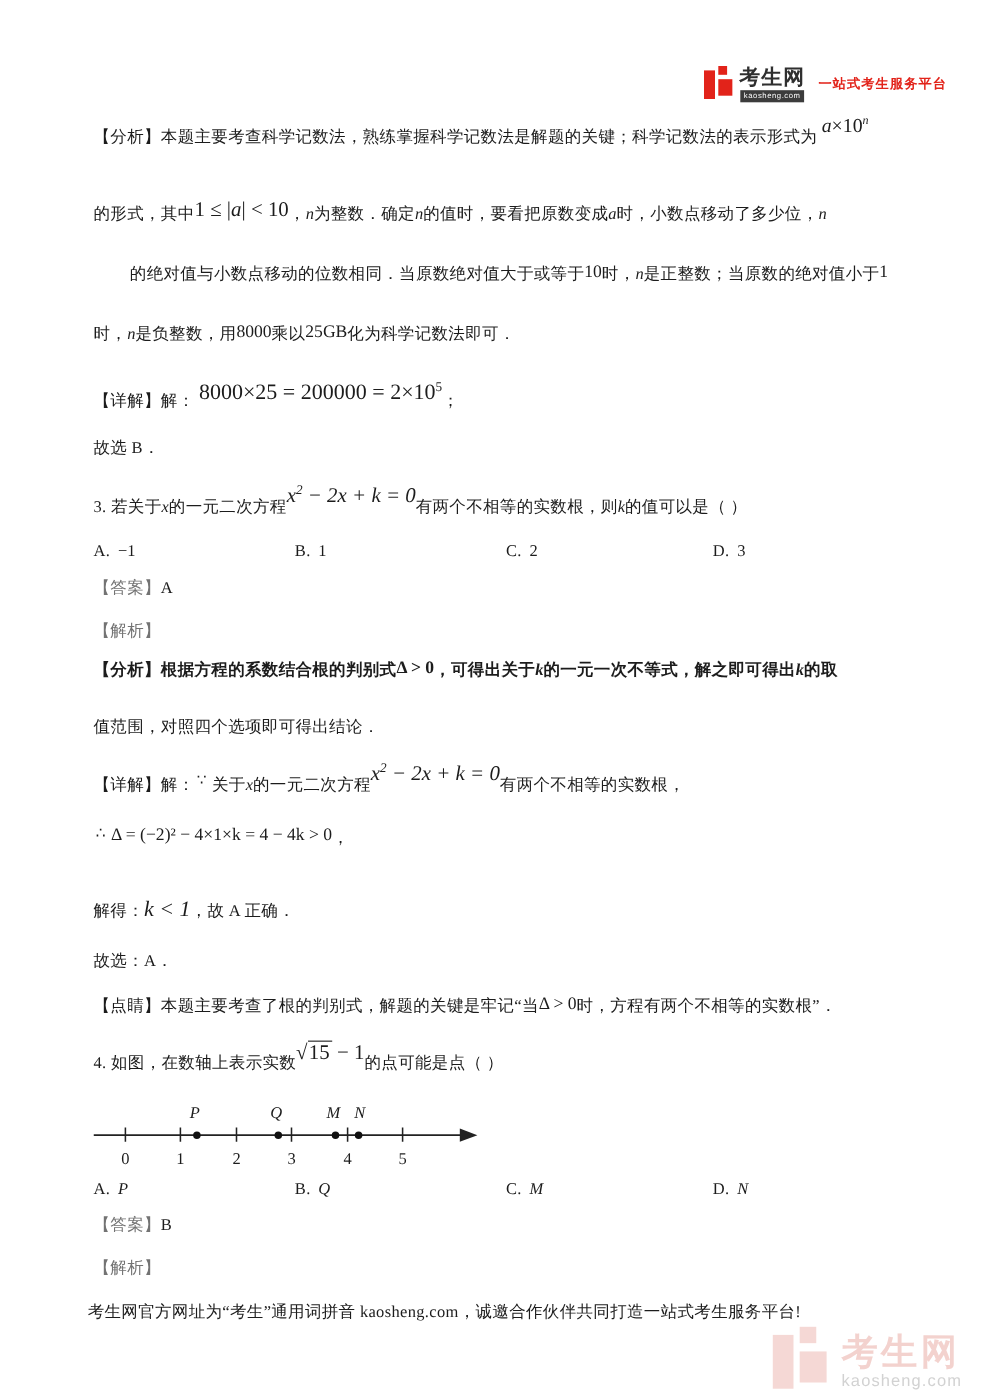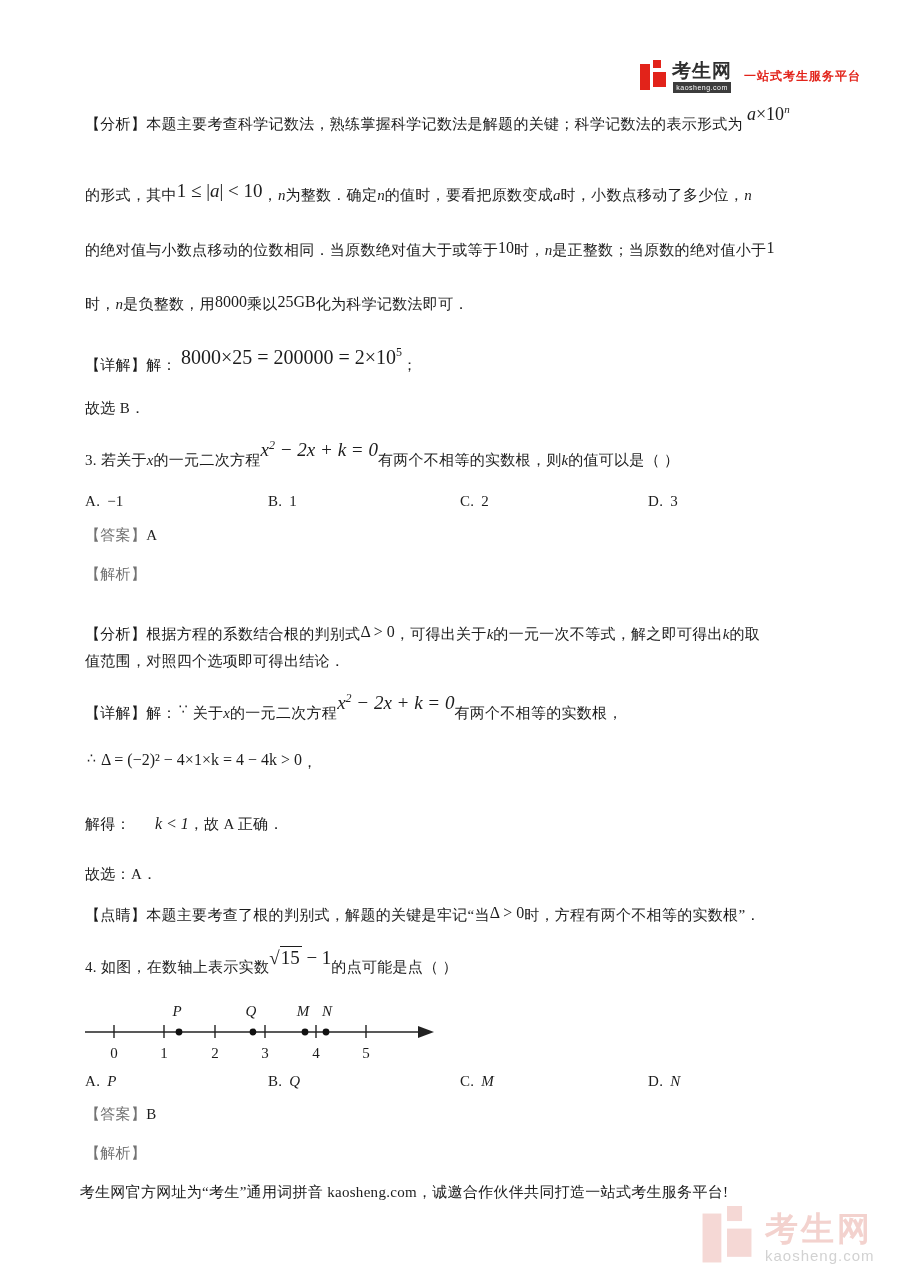--- a/index.html
+++ b/index.html
@@ -11,21 +11,21 @@
   .fml{letter-spacing:0;font-family:"Liberation Serif",serif;}
   .lift-sup{font-size:18px;position:relative;top:-9px;}
   .lift-sup sup{font-size:11px;font-style:italic;}
   .lift-ineq{font-size:19px;position:relative;top:-3px;}
   .numf{font-size:16px;position:relative;top:-2px;}
   .calc-big{font-size:20px;position:relative;top:-6px;}
   .calc-big sup{font-size:12px;}
   .eq{font-size:19px;position:relative;top:-9px;font-style:italic;}
   .eq sup{font-size:12px;}
   .delta{font-size:16px;position:relative;top:-2px;}
-  .kfml{font-style:italic;font-size:16px;letter-spacing:0;margin-left:24px;}
+  .kfml{font-style:italic;font-size:20px;letter-spacing:0;}
   .logic{position:relative;top:-4px;margin:0 5px 0 2px;font-size:14px;}
   .sqrtf{font-size:19px;position:relative;top:-8px;}
   .radicand{border-top:1.6px solid #1c1c1c;padding:0 2px 0 1px;}
   .choice{position:absolute;top:0;}
   .choice .val{margin-left:7px;}
   .choice .val.it{font-style:italic;}
   .c-a{left:0;} .c-b{left:183px;} .c-c{left:375px;} .c-d{left:563px;}
   
   .logo{position:absolute;left:640px;top:60px;display:flex;align-items:flex-start;gap:6px;}
   .brand-stack{display:flex;flex-direction:column;align-items:center;}
@@ -64,21 +64,21 @@
 
 <div class="para" style="top:110px;">
   <span>【分析】</span><span>本题主要考查科学记数法，熟练掌握科学记数法是解题的关键；科学记数法的表示形式为</span>
   <span class="fml lift-sup"><i>a</i><span>×10</span><sup>n</sup></span>
 </div>
 
 <div class="para" style="top:180px;text-align:right;">
   <span>的形式，其中</span><span class="fml lift-ineq"><span>1 ≤ |</span><i>a</i><span>| &lt; 10</span></span><span>，</span><span class="var">n</span><span>为整数．确定</span><span class="var">n</span><span>的值时，要看把原数变成</span><span class="var">a</span><span>时，小数点移动了多少位，</span><span class="var">n</span>
 </div>
 
-<div class="para" style="top:238px;">
+<div class="para" style="top:238px;margin-left:33px;">
   <span>的绝对值与小数点移动的位数相同．当原数绝对值大于或等于</span><span class="fml numf">10</span><span>时，</span><span class="var">n</span><span>是正整数；当原数的绝对值小于</span><span class="fml numf">1</span>
 </div>
 
 <div class="para" style="top:292px;">
   <span>时，</span><span class="var">n</span><span>是负整数，用</span><span class="fml numf">8000</span><span>乘以</span><span class="fml numf">25GB</span><span>化为科学记数法即可．</span>
 </div>
 
 <div class="para" style="top:348px;">
   <span>【详解】</span><span>解：</span>
   <span class="fml calc-big"><span>8000×25 = 200000 = 2×10</span><sup>5</sup></span><span>；</span>
@@ -100,21 +100,21 @@
 </div>
 
 <div class="para" style="top:524px;">
   <span class="blue">【答案】</span><span>A</span>
 </div>
 
 <div class="para" style="top:563px;">
   <span class="blue">【解析】</span>
 </div>
 
-<div class="para" style="top:622px;">
+<div class="para" style="top:598px;font-weight:bold;">
   <span>【分析】</span><span>根据方程的系数结合根的判别式</span><span class="fml delta">Δ &gt; 0</span><span>，可得出关于</span><span class="var">k</span><span>的一元一次不等式，解之即可得出</span><span class="var">k</span><span>的取</span>
 </div>
 
 <div class="para" style="top:650px;">
   <span>值范围，对照四个选项即可得出结论．</span>
 </div>
 
 <div class="para" style="top:698px;">
   <span>【详解】</span><span>解：</span><span class="fml logic">∵</span><span>关于</span><span class="var">x</span><span>的一元二次方程</span><span class="fml eq"><span>x</span><sup>2</sup><span> − 2</span><span>x</span><span> + </span><span>k</span><span> = 0</span></span><span>有两个不相等的实数根，</span>
 </div>

